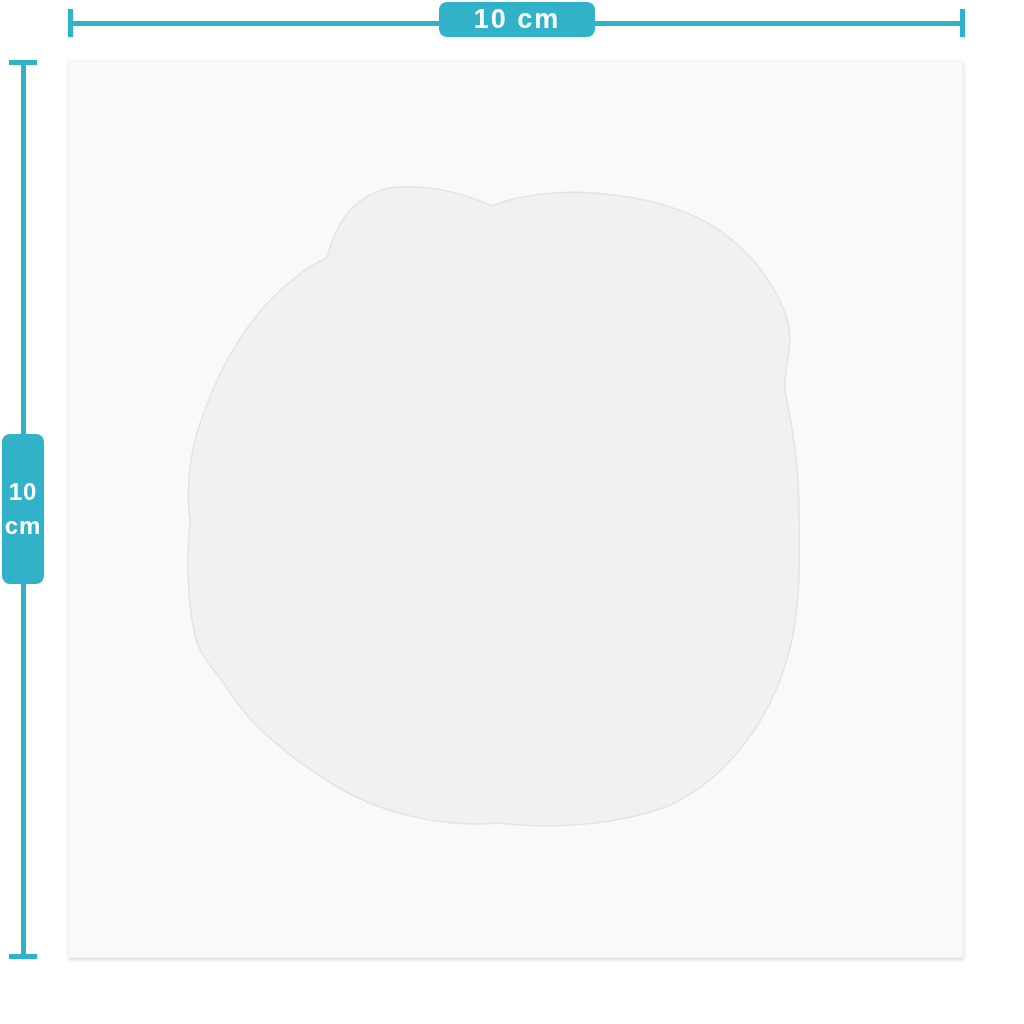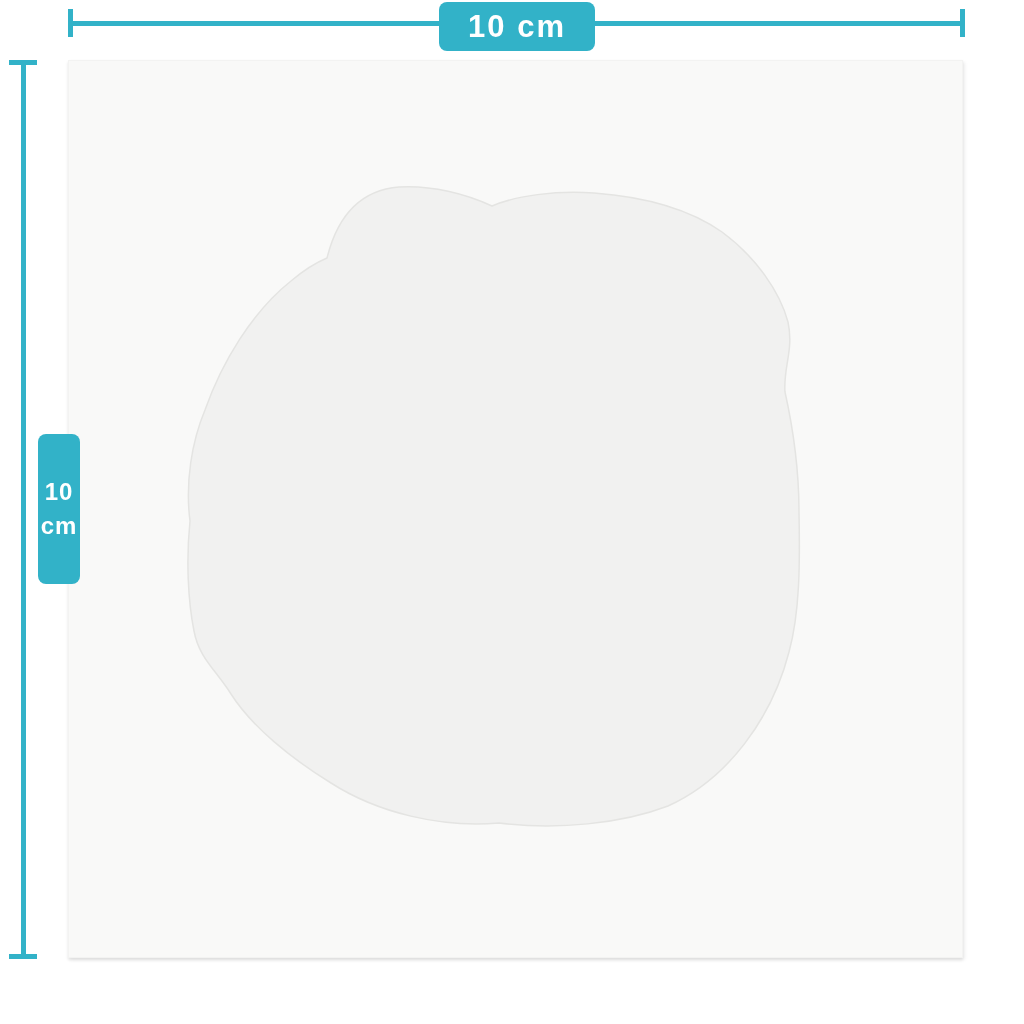--- a/index.html
+++ b/index.html
@@ -67,33 +67,32 @@
     align-items: center;
     justify-content: center;
     z-index: 2;
     font-weight: 600;
     letter-spacing: 2px;
   }
   .width-label {
     left: 439px;
     top: 2px;
     width: 156px;
-    height: 49px;
-    font-size: 31px;
+    height: 35px;
+    font-size: 27px;
   }
   .height-label {
     left: 2px;
     top: 434px;
     width: 42px;
     height: 150px;
     flex-direction: column;
     font-size: 24px;
     letter-spacing: 1px;
     line-height: 34px;
-    margin-left: 36px;
   }
 </style>
 </head>
 <body>
 
 <div class="stage">
 
   <div class="product-canvas"></div>
 
   <svg class="blob-svg" viewBox="0 0 1024 1024" aria-hidden="true">

